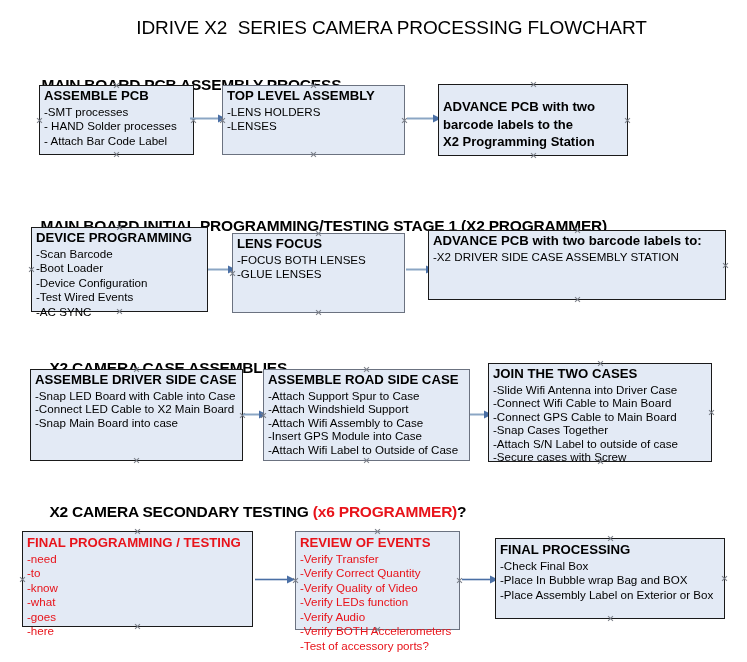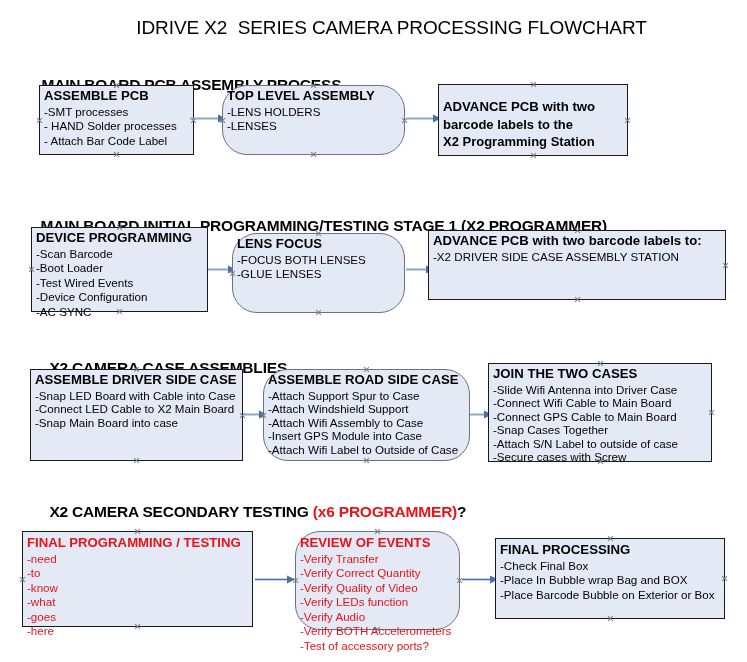--- a/index.html
+++ b/index.html
@@ -45,21 +45,20 @@
   }
   .node {
     position: absolute;
     box-sizing: border-box;
     background: #e3eaf5;
     border: 1.4px solid #1a1a1a;
     overflow: visible;
   }
   .node.gray-border {
     border-color: #6b7280;
-    border-radius: 25px;
   }
   .node-inner {
     position: absolute;
     left: 4px;
     top: 2px;
     right: 2px;
   }
   .node-title {
     font-size: 13.2px;
     font-weight: bold;
@@ -176,22 +175,22 @@
 
   <div class="section-head" style="left:24px; top:199px;">
     <span>MAIN BOARD INITIAL PROGRAMMING/TESTING STAGE 1 (X2 PROGRAMMER)</span>
   </div>
 
   <div class="node" style="left:31px; top:227px; width:177px; height:85px;padding-left:19px;">
     <div class="node-inner">
       <div class="node-title">DEVICE PROGRAMMING</div>
       <div class="node-line">-Scan Barcode</div>
       <div class="node-line">-Boot Loader</div>
+      <div class="node-line">-Device Configuration</div>
       <div class="node-line">-Test Wired Events</div>
-      <div class="node-line">-Device Configuration</div>
       <div class="node-line">-AC SYNC</div>
     </div>
     <span class="handle h-top"></span>
     <span class="handle h-bottom"></span>
     <span class="handle h-left"></span>
   </div>
 
   <div class="connector" style="left:208px; top:264px; width:28px;">
     <svg width="28" height="11" viewBox="0 0 28 11">
       <line x1="0" y1="5.5" x2="20" y2="5.5" stroke="#8ba6c4" stroke-width="2"></line>
@@ -334,20 +333,20 @@
       <line x1="0" y1="5.5" x2="28" y2="5.5" stroke="#4a6fa5" stroke-width="1.6"></line>
       <polygon points="28,1.5 36,5.5 28,9.5" fill="#4a6fa5"></polygon>
     </svg>
   </div>
 
   <div class="node" style="left:495px; top:538px; width:230px; height:81px;">
     <div class="node-inner" style="top:3px;">
       <div class="node-title">FINAL PROCESSING</div>
       <div class="node-line"> -Check Final Box</div>
       <div class="node-line">-Place In Bubble wrap Bag and BOX</div>
-      <div class="node-line">-Place Barcode Bubble on Exterior or Box</div>
+      <div class="node-line">-Place Assembly Label on Exterior or Box</div>
     </div>
     <span class="handle h-top"></span>
     <span class="handle h-bottom"></span>
     <span class="handle h-right"></span>
   </div>
 
 </div>
 
 </body></html>

